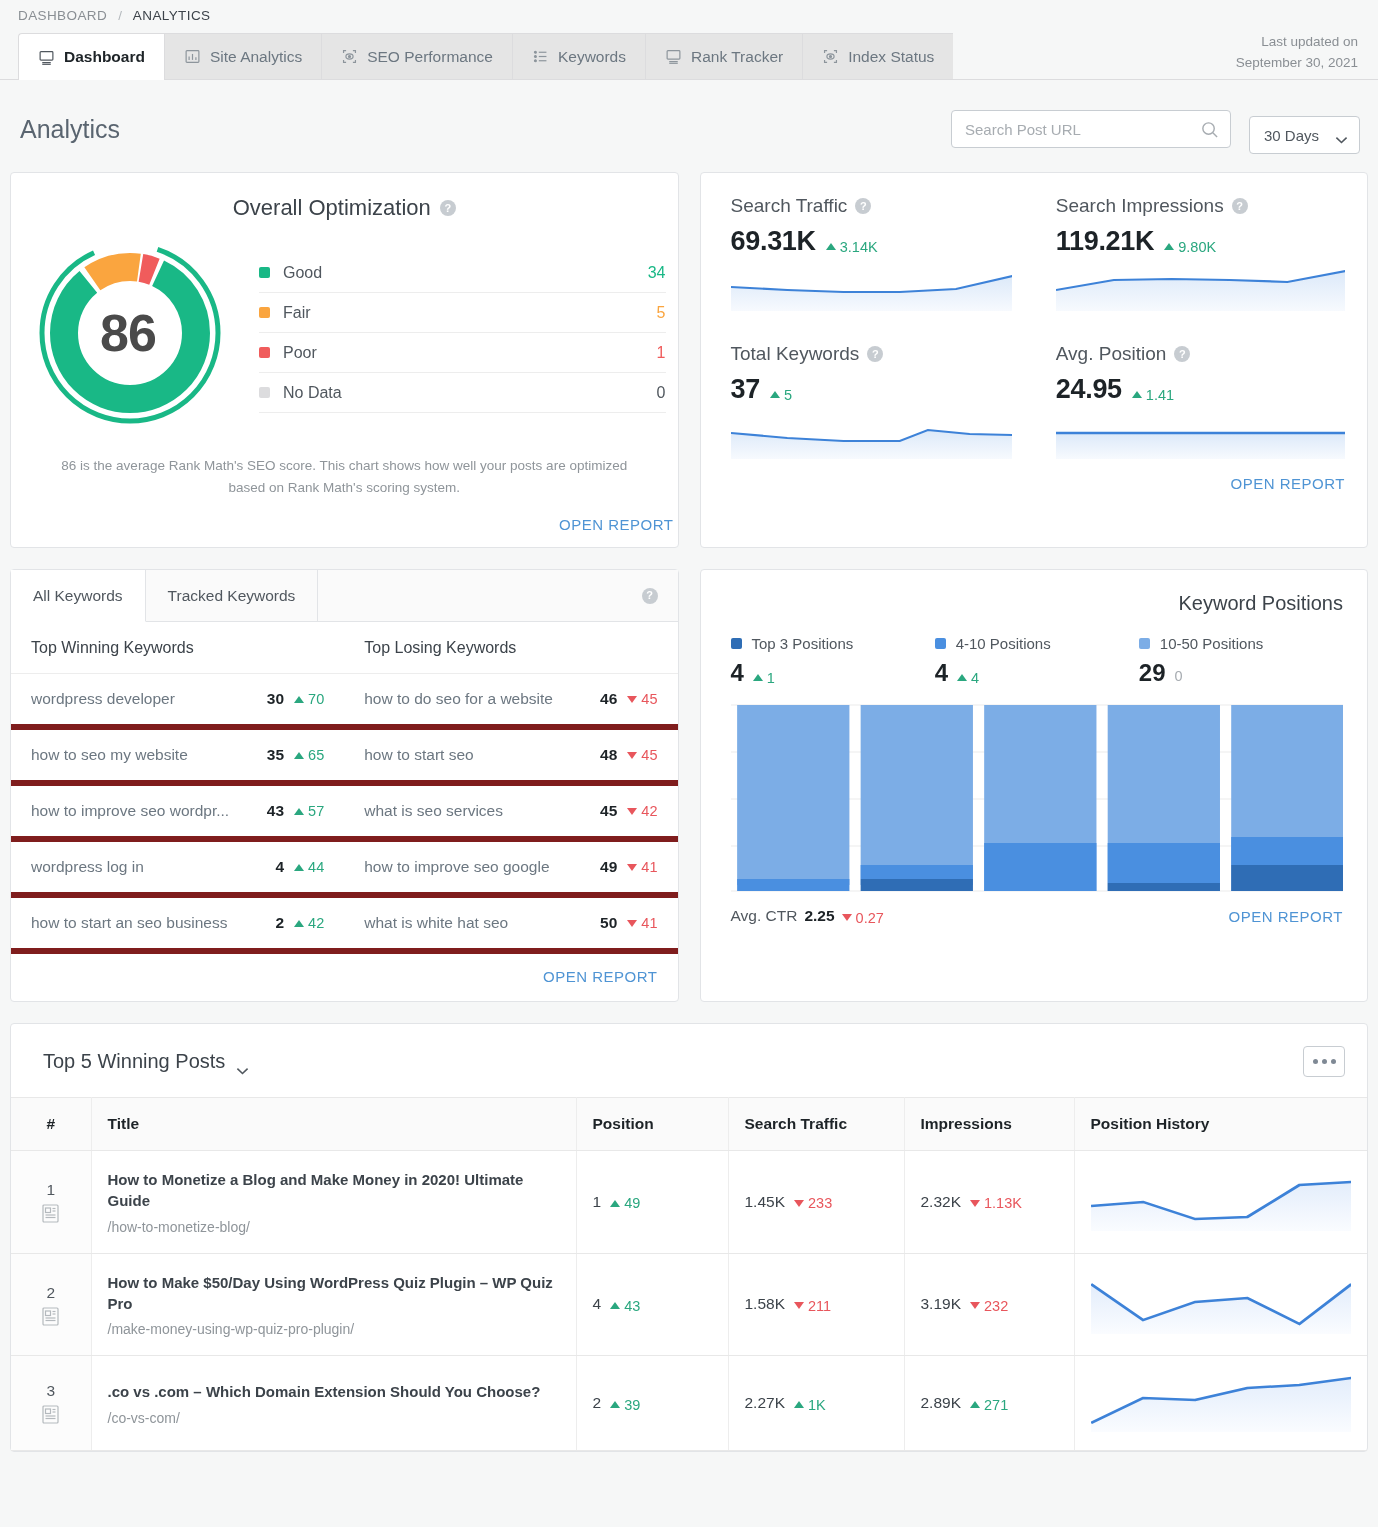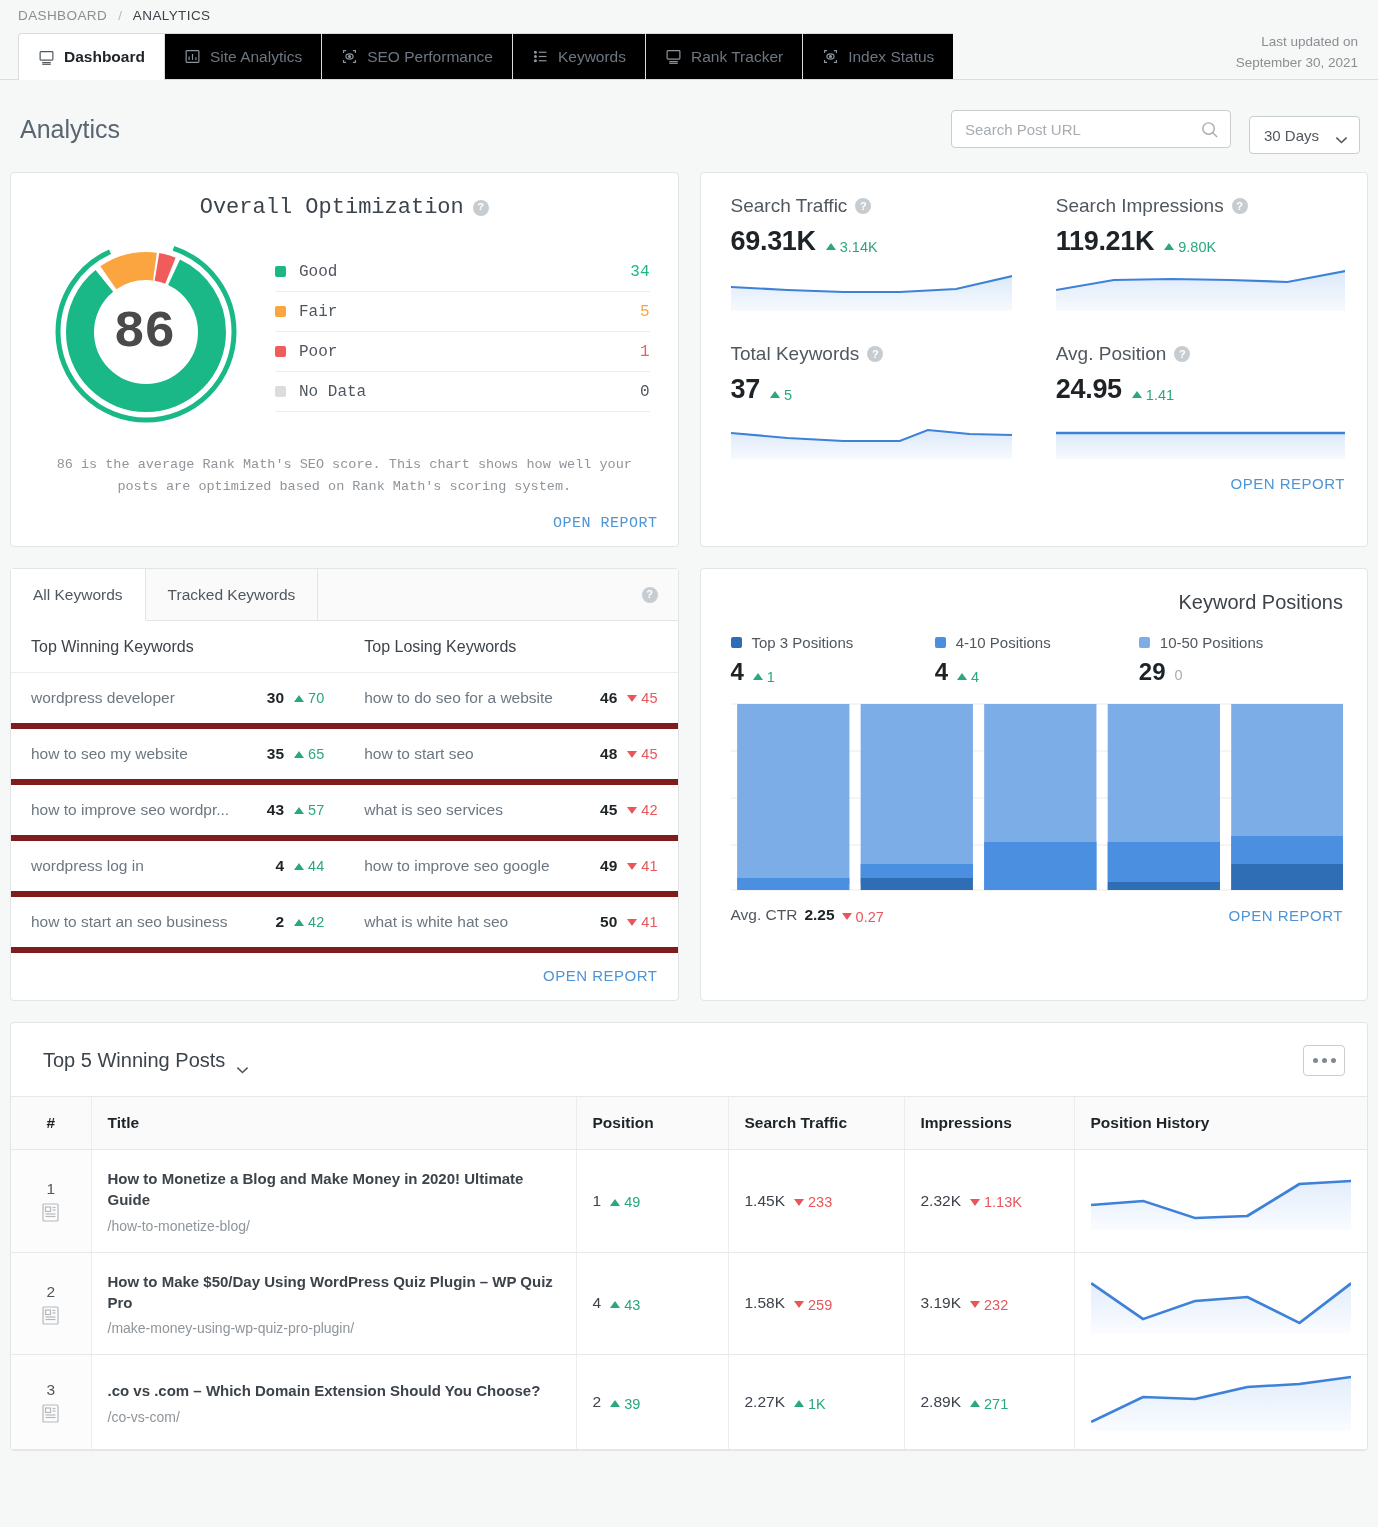--- a/index.html
+++ b/index.html
@@ -32,21 +32,21 @@
     height: 47px;
   }
   .tab {
     display: flex;
     align-items: center;
     gap: 9px;
     height: 46px;
     padding: 0 19px;
     font-size: 15.5px;
     color: #6c7781;
-    background: #000000;
+    background: #e5e5e5;
     border: 1px solid #dcdcde;
     border-bottom: none;
     border-right: none;
     cursor: pointer;
     white-space: nowrap;
   }
   .tab:first-child { border-top-left-radius: 4px; }
   .tab:last-child {
     border-right: 1px solid #dcdcde;
     border-top-right-radius: 4px;
@@ -110,21 +110,21 @@
     gap: 21px;
     padding: 0 10px;
   }
   .card {
     background: #fff;
     border: 1px solid #e2e4e7;
     border-radius: 4px;
   }
 
   
-  .opt-card { padding: 22px 20px 14px; font-family: Liberation Mono, monospace; }
+  .opt-card { padding: 22px 4px 14px; }
   .opt-title {
     text-align: center; font-size: 22px; color: #3c434a;
     font-weight: normal; display: flex; align-items: center;
     justify-content: center; gap: 9px; margin-bottom: 12px;
   }
   .qmark {
     width: 16px; height: 16px; border-radius: 50%;
     background: #c7ccd1; color: #fff; font-size: 11px; font-weight: bold;
     display: inline-flex; align-items: center; justify-content: center;
     line-height: 1; cursor: pointer; flex: none;
@@ -834,21 +834,21 @@
                 <i class="tri up"></i>
                 <span>43</span>
               </span>
           </div>
         </td>
         <td>
           <div class="cellpair">
             <span>1.58K</span>
             <span class="delta down">
                 <i class="tri down"></i>
-                <span>259</span>
+                <span>211</span>
               </span>
           </div>
         </td>
         <td>
           <div class="cellpair">
             <span>3.19K</span>
             <span class="delta down">
                 <i class="tri down"></i>
                 <span>232</span>
               </span>

